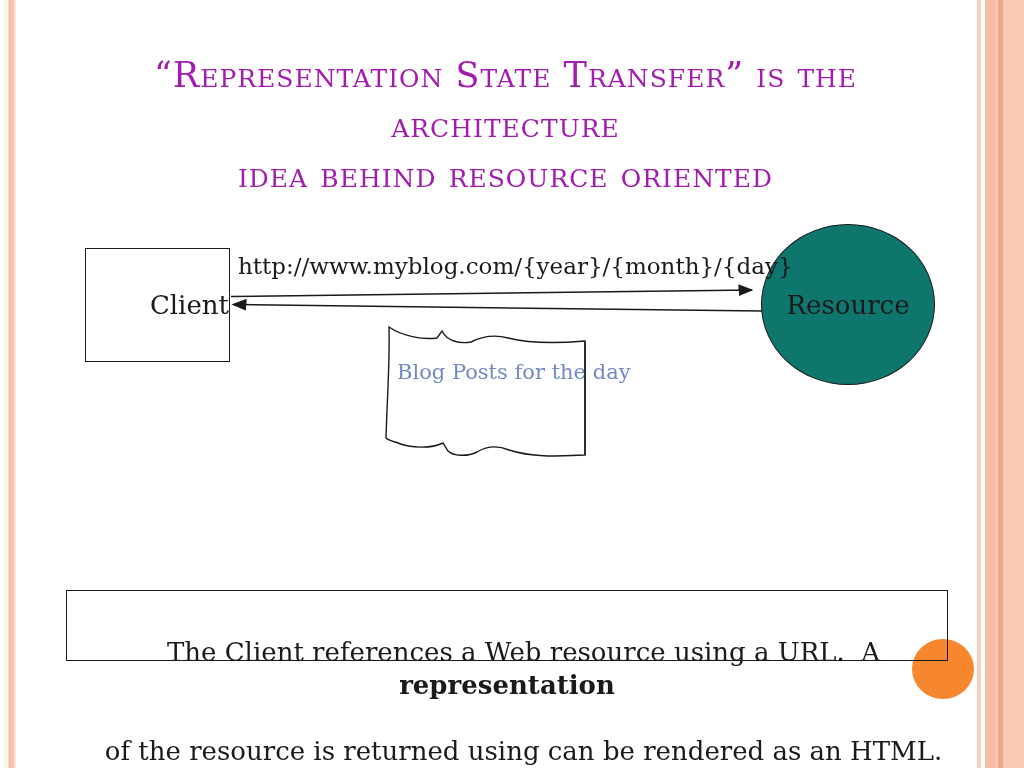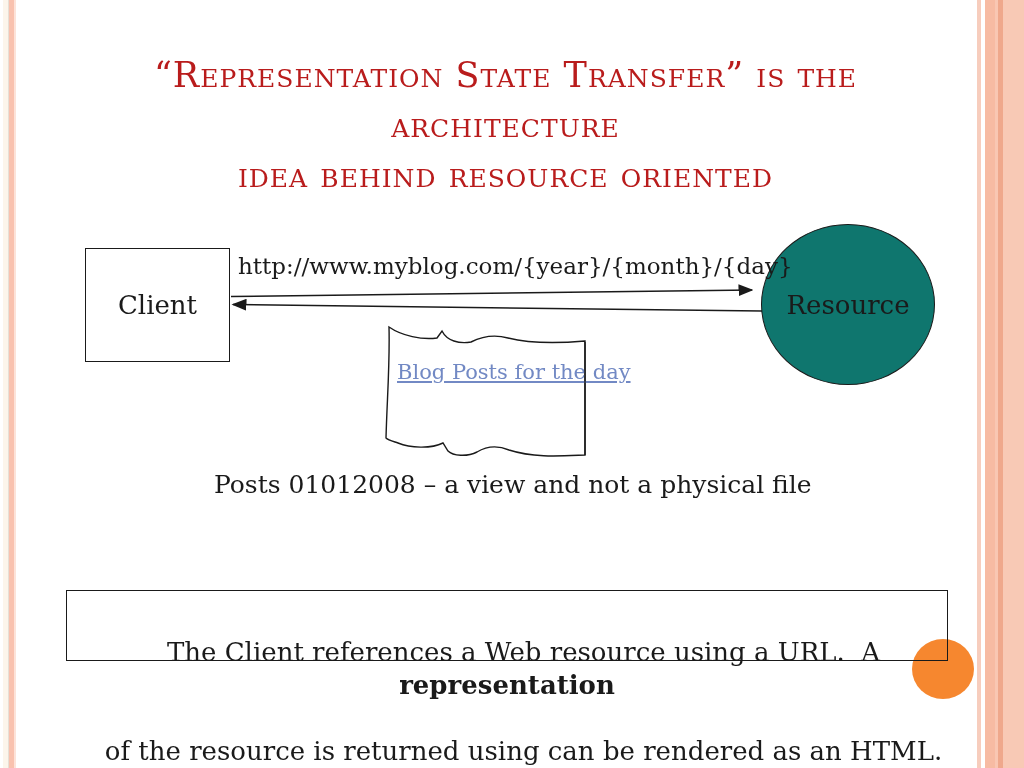--- a/index.html
+++ b/index.html
@@ -32,61 +32,60 @@
       #f7bba3 8px,   #f7bba3 18px,
       #f9c7b3 18px,  #f9c7b3 21px,
       #efa88c 21px,  #efa88c 26px,
       #f8c9b5 26px,  #f8c9b5 47px);
   }
 
   
   .title {
     position: absolute; left: 63px; top: 50px; width: 885px;
     text-align: center; z-index: 2;
-    color: #b91c1c;
+    color: #a21caf;
     font-variant: small-caps;
     font-size: 35px;
     line-height: 50px;
     letter-spacing: 1px;
   }
 
   
   .svg-layer {
     position: absolute; left: 0; top: 0; width: 1024px; height: 768px;
     pointer-events: none;
   }
   .svg-under { z-index: 2; }
   .svg-over  { z-index: 5; }
 
   
   .client-box {
     position: absolute; left: 85px; top: 248px; width: 145px; height: 114px;
     border: 1.6px solid #1a1a1a; background: #ffffff; z-index: 3;
-    display: flex; align-items: center; justify-content: center;
+    display: flex; align-items: center; justify-content: flex-end;
     font-size: 26px;
   }
 
   
   .resource-circle {
     position: absolute; left: 761px; top: 224px; width: 174px; height: 161px;
     border: 1.4px solid #1a1a1a; border-radius: 50%; background: #0f766e; z-index: 3;
     display: flex; align-items: center; justify-content: center;
     font-size: 26px;
   }
 
   .url-label {
     position: absolute; left: 238px; top: 253px; z-index: 3;
     font-size: 23px; white-space: nowrap;
   }
 
   .flag-link {
     position: absolute; left: 397px; top: 360px; z-index: 4;
     font-size: 21px; white-space: nowrap;
     color: #7289c4;
-    text-decoration: underline;
     cursor: pointer;
   }
 
   .posts-caption {
     position: absolute; left: 214px; top: 470px; z-index: 3;
     font-size: 25px; white-space: nowrap;
   }
 
   
   .orange-circle {
@@ -141,21 +140,20 @@
   </div>
 
   <div class="resource-circle">
     <span>Resource</span>
   </div>
 
   <div class="url-label">http://www.myblog.com/{year}/{month}/{day}</div>
 
   <div class="flag-link">Blog Posts for the day</div>
 
-  <div class="posts-caption">Posts 01012008 – a view and not a physical file</div>
 
   <div class="orange-circle"></div>
 
   <div class="bottom-box">
     <span>The Client references a Web resource using a URL.  A </span><b>representation</b><br>
     <span>of the resource is returned using can be rendered as an HTML.</span>
   </div>
 
   <svg class="svg-layer svg-over" viewBox="0 0 1024 768">
     <defs>

